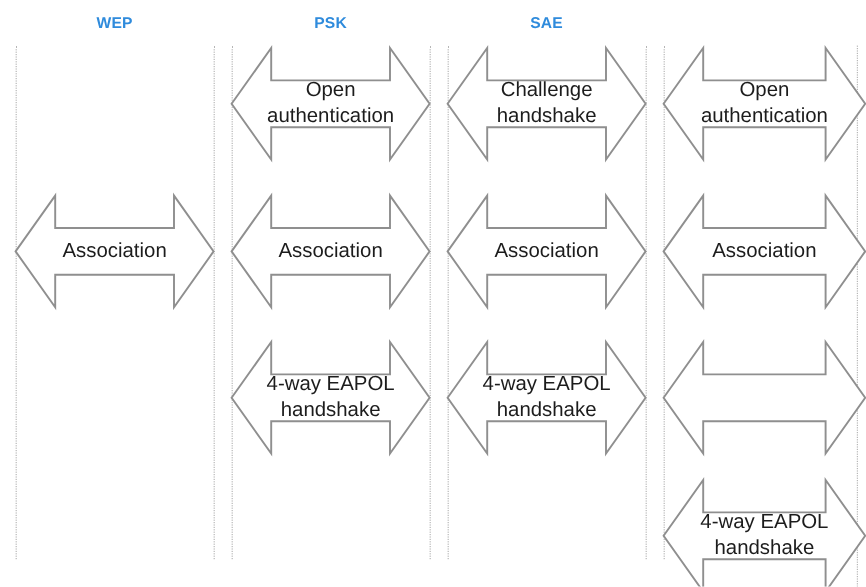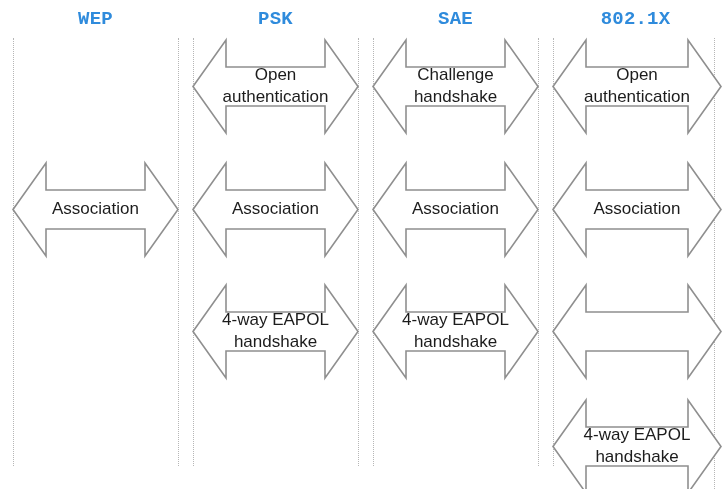--- a/index.html
+++ b/index.html
@@ -14,26 +14,25 @@
     position: relative;
     width: 722px;
     height: 489px;
     background: #ffffff;
     overflow: hidden;
   }
   .col-title {
     position: absolute;
     text-align: center;
     color: #2f8bdc;
-    font-size: 19px;
+    font-size: 13px;
     font-weight: bold;
     letter-spacing: 0.2px;
     line-height: 22px;
     white-space: nowrap;
-    font-family: Liberation Mono, monospace;
   }
   .divider {
     position: absolute;
     width: 0;
     border-left: 1px dotted #b6b6b6;
   }
   .arrow-cell {
     position: absolute;
   }
   .arrow-cell svg {
@@ -55,21 +54,20 @@
   }
 </style>
 </head>
 <body>
 
 <div id="canvas">
 
   <div class="col-title" style="left:13px; width:165px; top:8px;">WEP</div>
   <div class="col-title" style="left:193px; width:165px; top:8px;">PSK</div>
   <div class="col-title" style="left:373px; width:165px; top:8px;">SAE</div>
-  <div class="col-title" style="left:553px; width:165px; top:8px;">802.1X</div>
 
   <div class="divider" style="left:13px; top:38px; height:428px;"></div>
   <div class="divider" style="left:178px; top:38px; height:428px;"></div>
   <div class="divider" style="left:193px; top:38px; height:428px;"></div>
   <div class="divider" style="left:358px; top:38px; height:428px;"></div>
   <div class="divider" style="left:373px; top:38px; height:428px;"></div>
   <div class="divider" style="left:538px; top:38px; height:428px;"></div>
   <div class="divider" style="left:553px; top:38px; height:428px;"></div>
   <div class="divider" style="left:714px; top:38px; height:451px;"></div>
 

